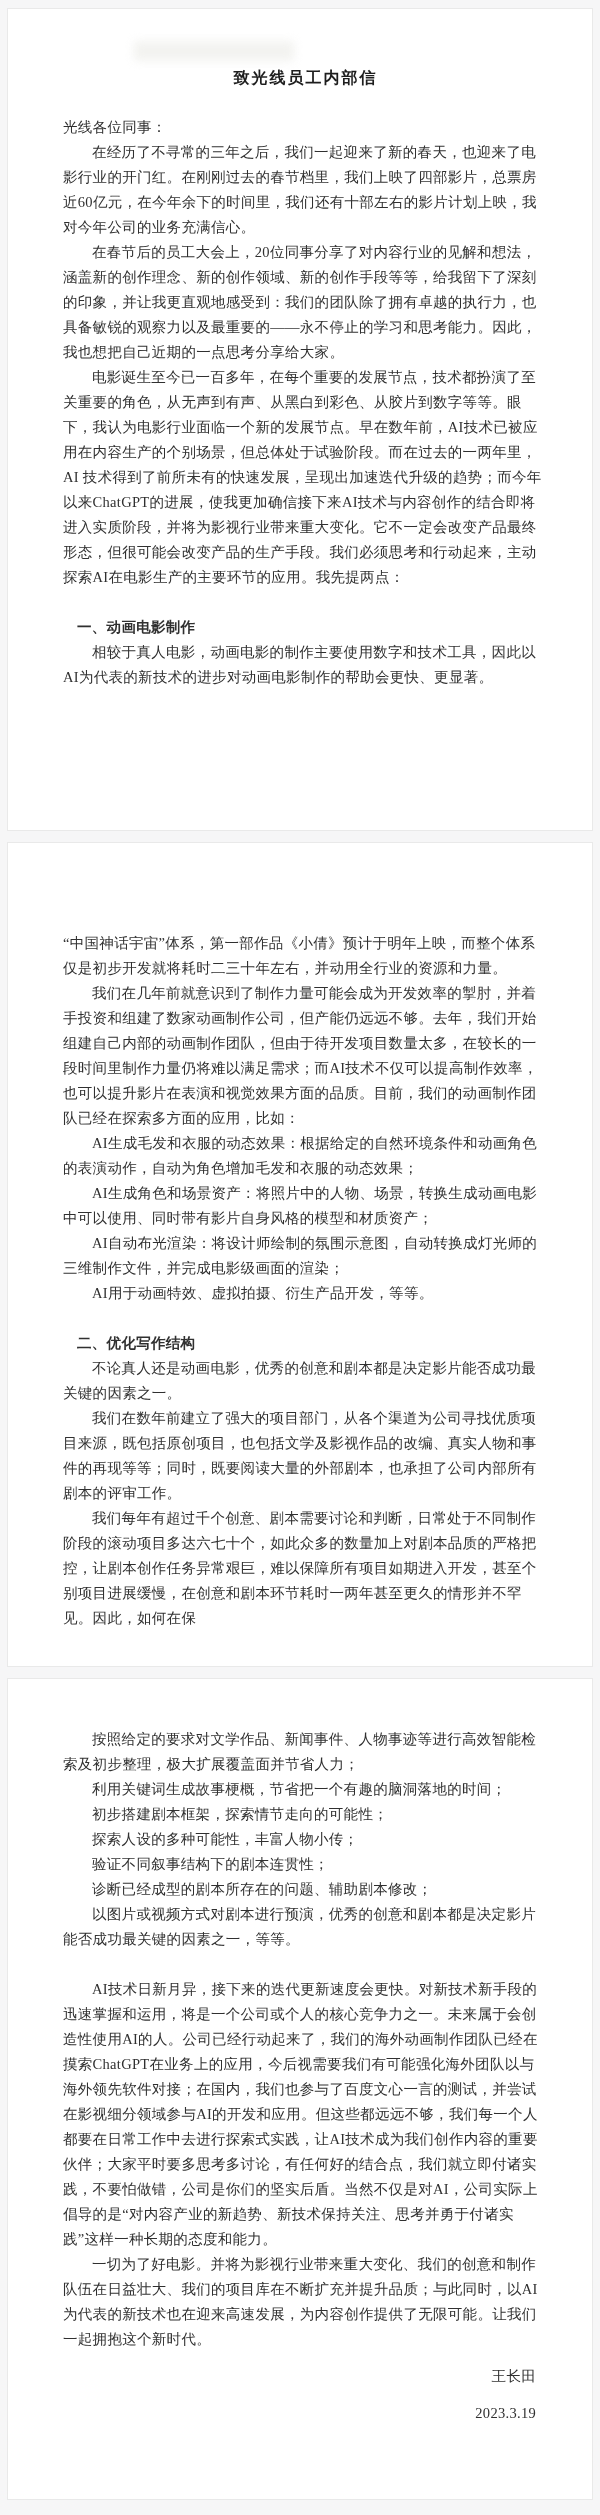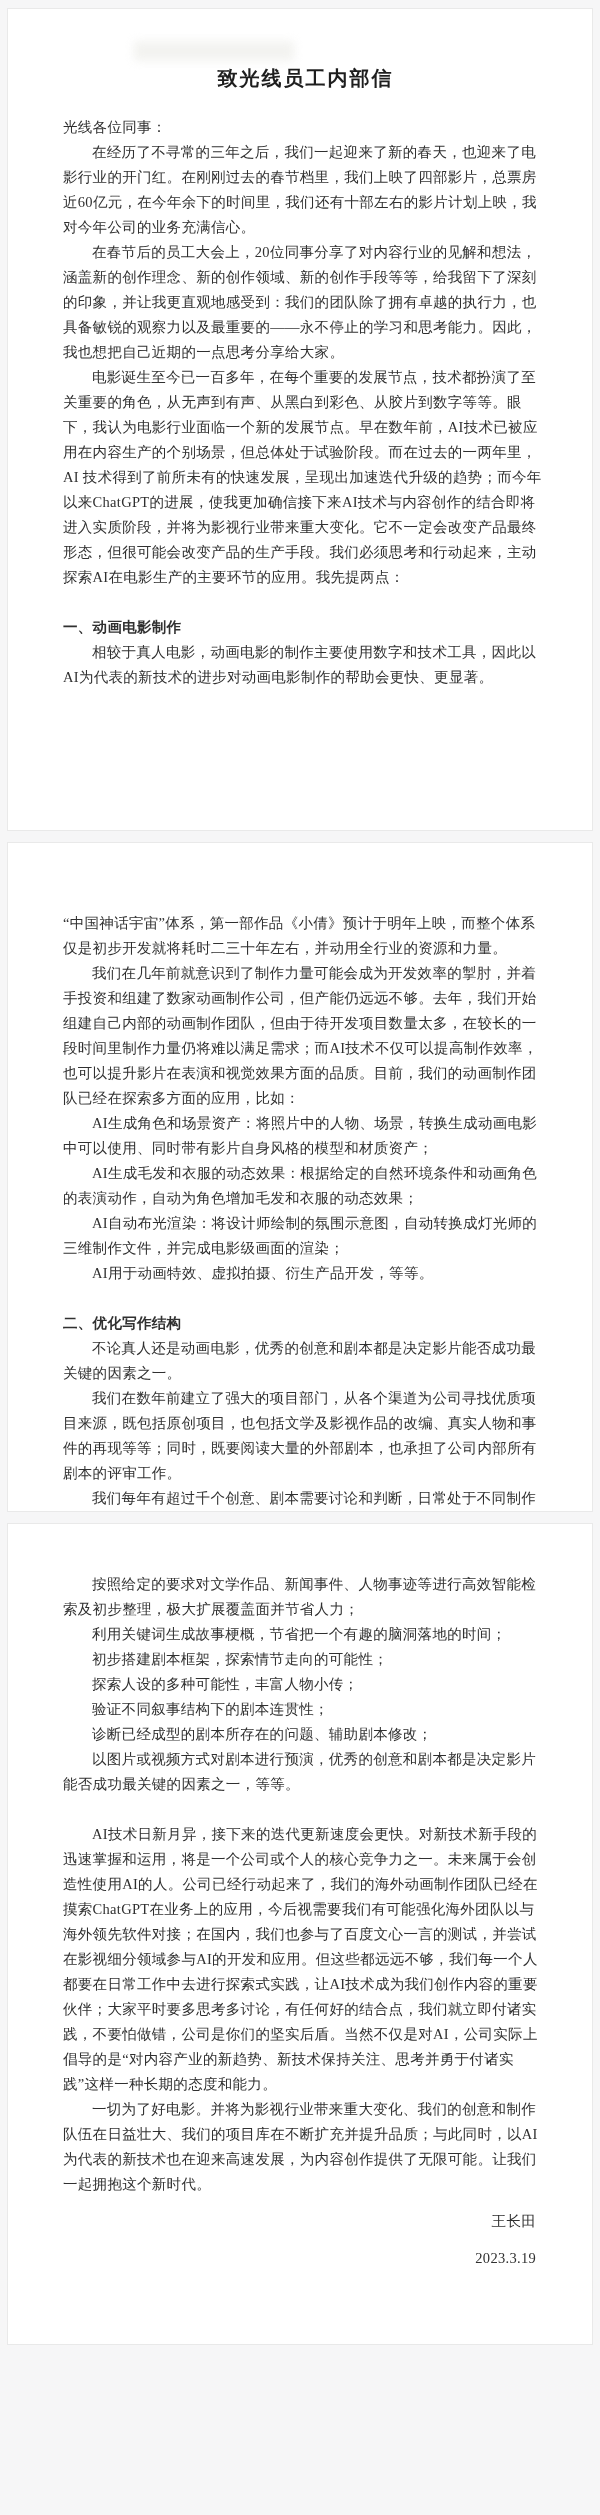--- a/index.html
+++ b/index.html
@@ -16,36 +16,36 @@
     margin: 0 7px 11px 7px;
     background: #ffffff;
     border: 1px solid #e9e9e9;
     box-sizing: border-box;
     padding: 0 44px 0 55px;
     font-size: 14.5px;
     line-height: 25px;
     letter-spacing: 0.3px;
   }
   .p1 { margin-top: 8px; height: 823px; padding-top: 30px; overflow: hidden; }
-  .p2 { height: 670px; padding-top: 68px; overflow: hidden; }
+  .p2 { height: 825px; padding-top: 88px; overflow: hidden; }
   .p3 { min-height: 822px; padding-top: 48px; }
   .letter-title {
-    font-size: 20px;
+    font-size: 16px;
     line-height: 30px;
     font-weight: bold;
     text-align: center;
     color: #1e1e1e;
     letter-spacing: 2px;
     margin: 24px 0 22px 0;
   }
   .blk { margin: 0; }
   .para { text-indent: 2em; }
   .cont { text-indent: 0; }
   .salutation { text-indent: 0; }
-  .heading { font-weight: bold; margin-top: 25px; }
+  .heading { font-weight: bold; margin-top: 25px; margin-left: 14px; }
   .gap { margin-top: 25px; }
   .sign { text-align: right; margin: 12px; line-height: 25px; }
   .smudge {
     position: absolute;
     top: 32px;
     left: 126px;
     width: 160px;
     height: 20px;
     background: #e9e9e4;
     opacity: 0.55;
@@ -66,22 +66,22 @@
       <p class="blk para">电影诞生至今已一百多年，在每个重要的发展节点，技术都扮演了至关重要的角色，从无声到有声、从黑白到彩色、从胶片到数字等等。眼下，我认为电影行业面临一个新的发展节点。早在数年前，AI技术已被应用在内容生产的个别场景，但总体处于试验阶段。而在过去的一两年里，AI 技术得到了前所未有的快速发展，呈现出加速迭代升级的趋势；而今年以来ChatGPT的进展，使我更加确信接下来AI技术与内容创作的结合即将进入实质阶段，并将为影视行业带来重大变化。它不一定会改变产品最终形态，但很可能会改变产品的生产手段。我们必须思考和行动起来，主动探索AI在电影生产的主要环节的应用。我先提两点：</p>
       <p class="blk heading">一、动画电影制作</p>
       <p class="blk para">相较于真人电影，动画电影的制作主要使用数字和技术工具，因此以AI为代表的新技术的进步对动画电影制作的帮助会更快、更显著。</p>
     </div>
 </section>
 
 <section class="page p2">
   <div class="content">
       <p class="blk cont">“中国神话宇宙”体系，第一部作品《小倩》预计于明年上映，而整个体系仅是初步开发就将耗时二三十年左右，并动用全行业的资源和力量。</p>
       <p class="blk para">我们在几年前就意识到了制作力量可能会成为开发效率的掣肘，并着手投资和组建了数家动画制作公司，但产能仍远远不够。去年，我们开始组建自己内部的动画制作团队，但由于待开发项目数量太多，在较长的一段时间里制作力量仍将难以满足需求；而AI技术不仅可以提高制作效率，也可以提升影片在表演和视觉效果方面的品质。目前，我们的动画制作团队已经在探索多方面的应用，比如：</p>
+      <p class="blk para">AI生成毛发和衣服的动态效果：根据给定的自然环境条件和动画角色的表演动作，自动为角色增加毛发和衣服的动态效果；</p>
       <p class="blk para">AI生成角色和场景资产：将照片中的人物、场景，转换生成动画电影中可以使用、同时带有影片自身风格的模型和材质资产；</p>
-      <p class="blk para">AI生成毛发和衣服的动态效果：根据给定的自然环境条件和动画角色的表演动作，自动为角色增加毛发和衣服的动态效果；</p>
       <p class="blk para">AI自动布光渲染：将设计师绘制的氛围示意图，自动转换成灯光师的三维制作文件，并完成电影级画面的渲染；</p>
       <p class="blk para">AI用于动画特效、虚拟拍摄、衍生产品开发，等等。</p>
       <p class="blk heading">二、优化写作结构</p>
       <p class="blk para">不论真人还是动画电影，优秀的创意和剧本都是决定影片能否成功最关键的因素之一。</p>
       <p class="blk para">我们在数年前建立了强大的项目部门，从各个渠道为公司寻找优质项目来源，既包括原创项目，也包括文学及影视作品的改编、真实人物和事件的再现等等；同时，既要阅读大量的外部剧本，也承担了公司内部所有剧本的评审工作。</p>
       <p class="blk para">我们每年有超过千个创意、剧本需要讨论和判断，日常处于不同制作阶段的滚动项目多达六七十个，如此众多的数量加上对剧本品质的严格把控，让剧本创作任务异常艰巨，难以保障所有项目如期进入开发，甚至个别项目进展缓慢，在创意和剧本环节耗时一两年甚至更久的情形并不罕见。因此，如何在保</p>
     </div>
 </section>
 
 <section class="page p3">

